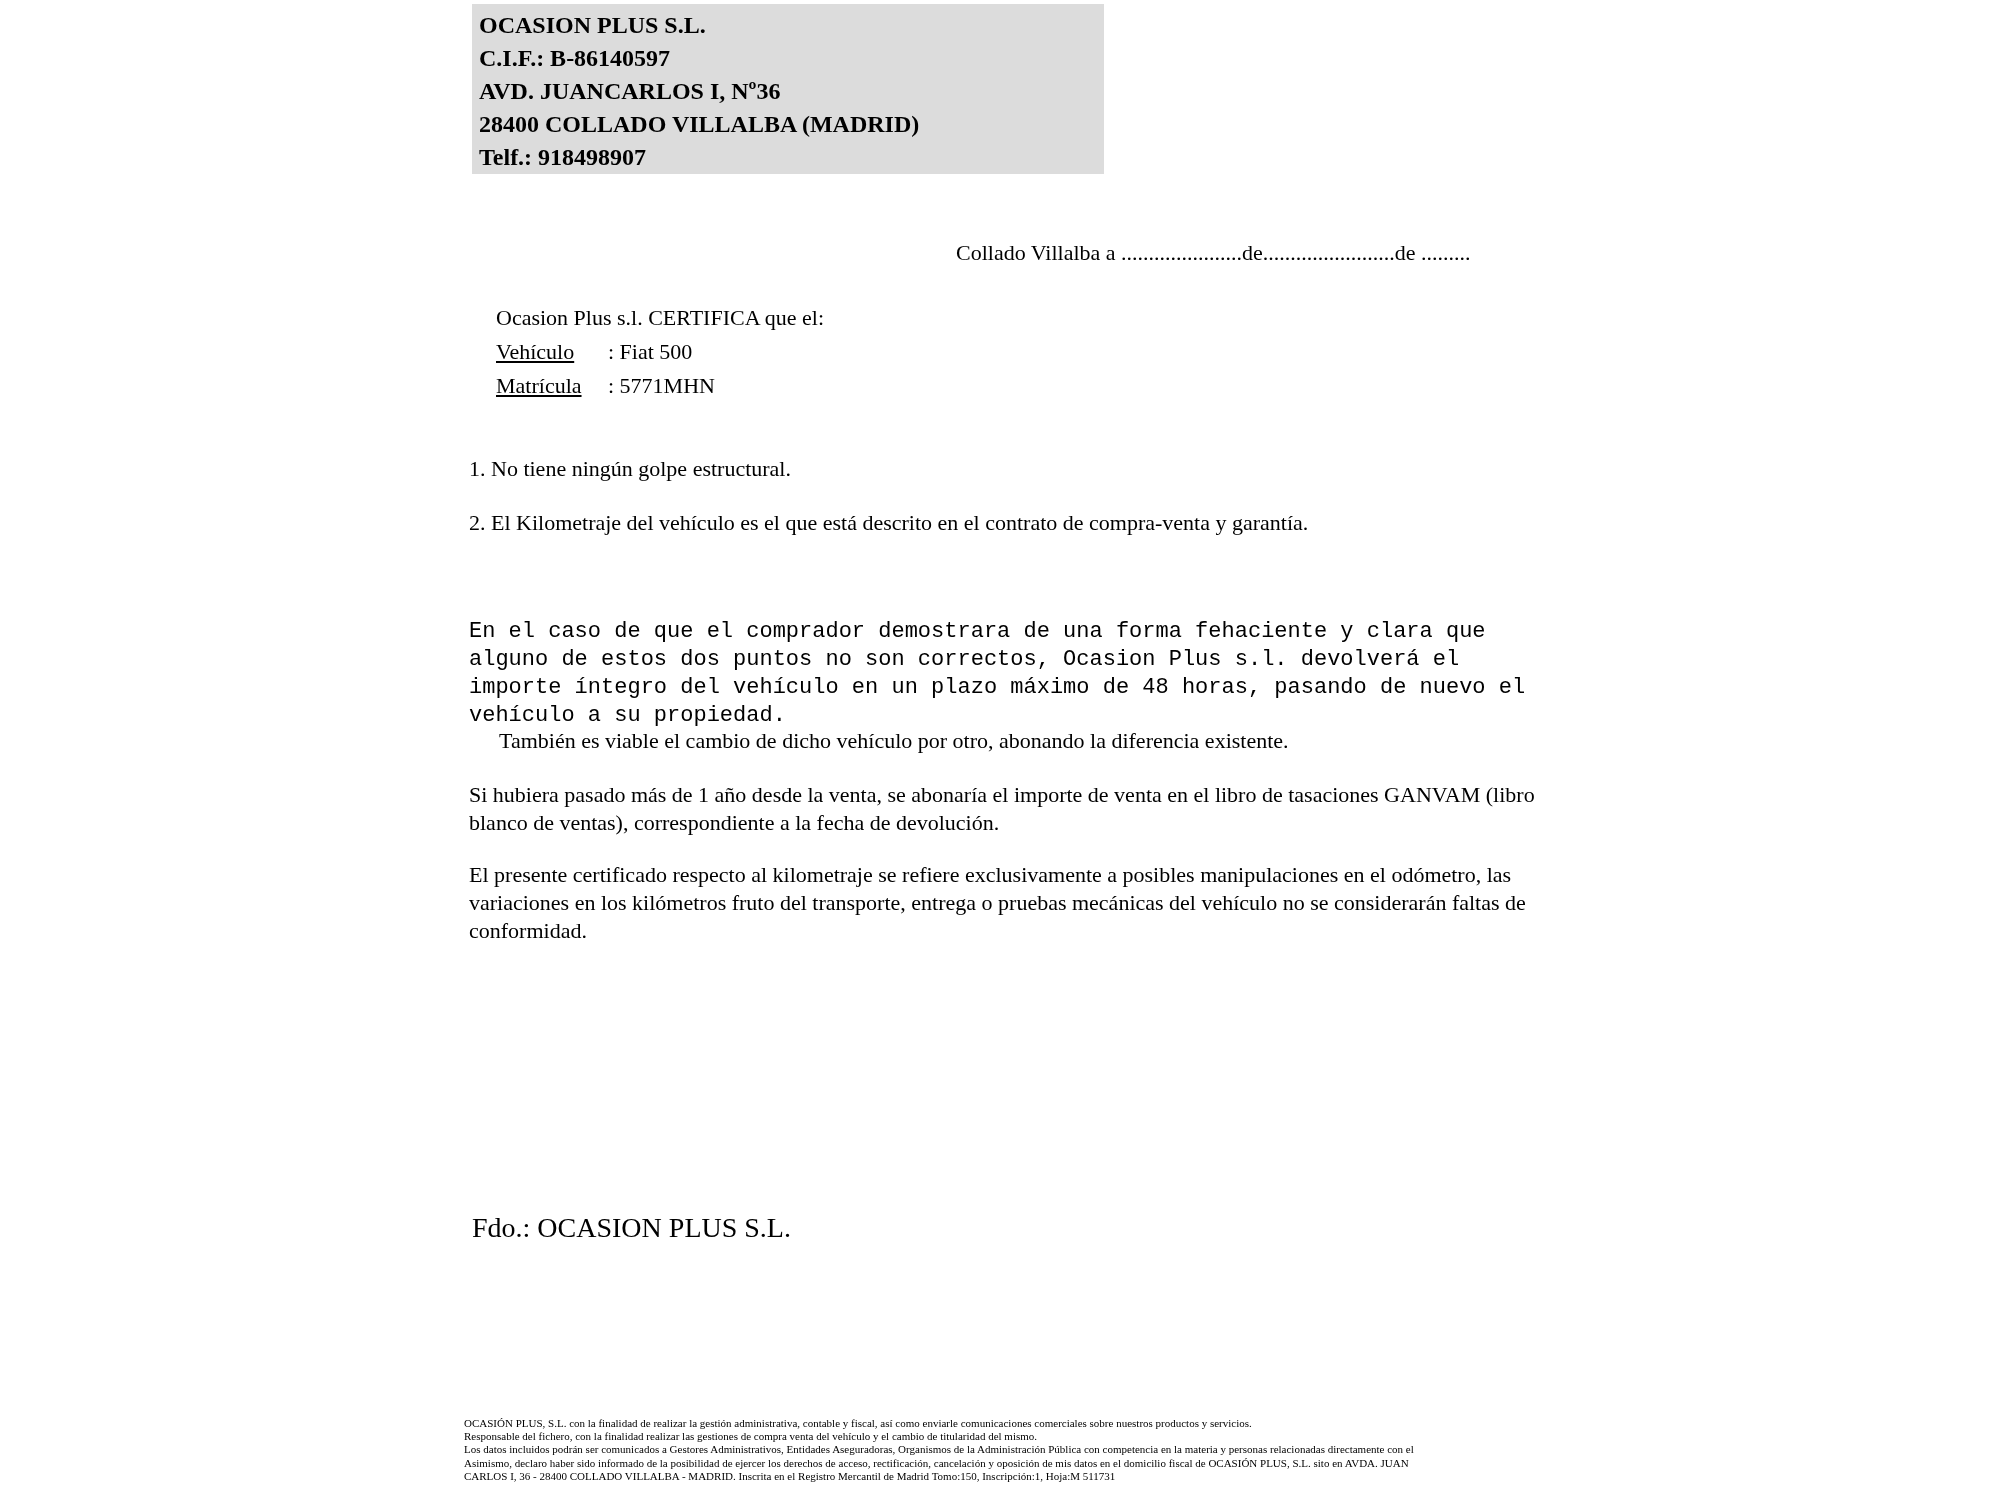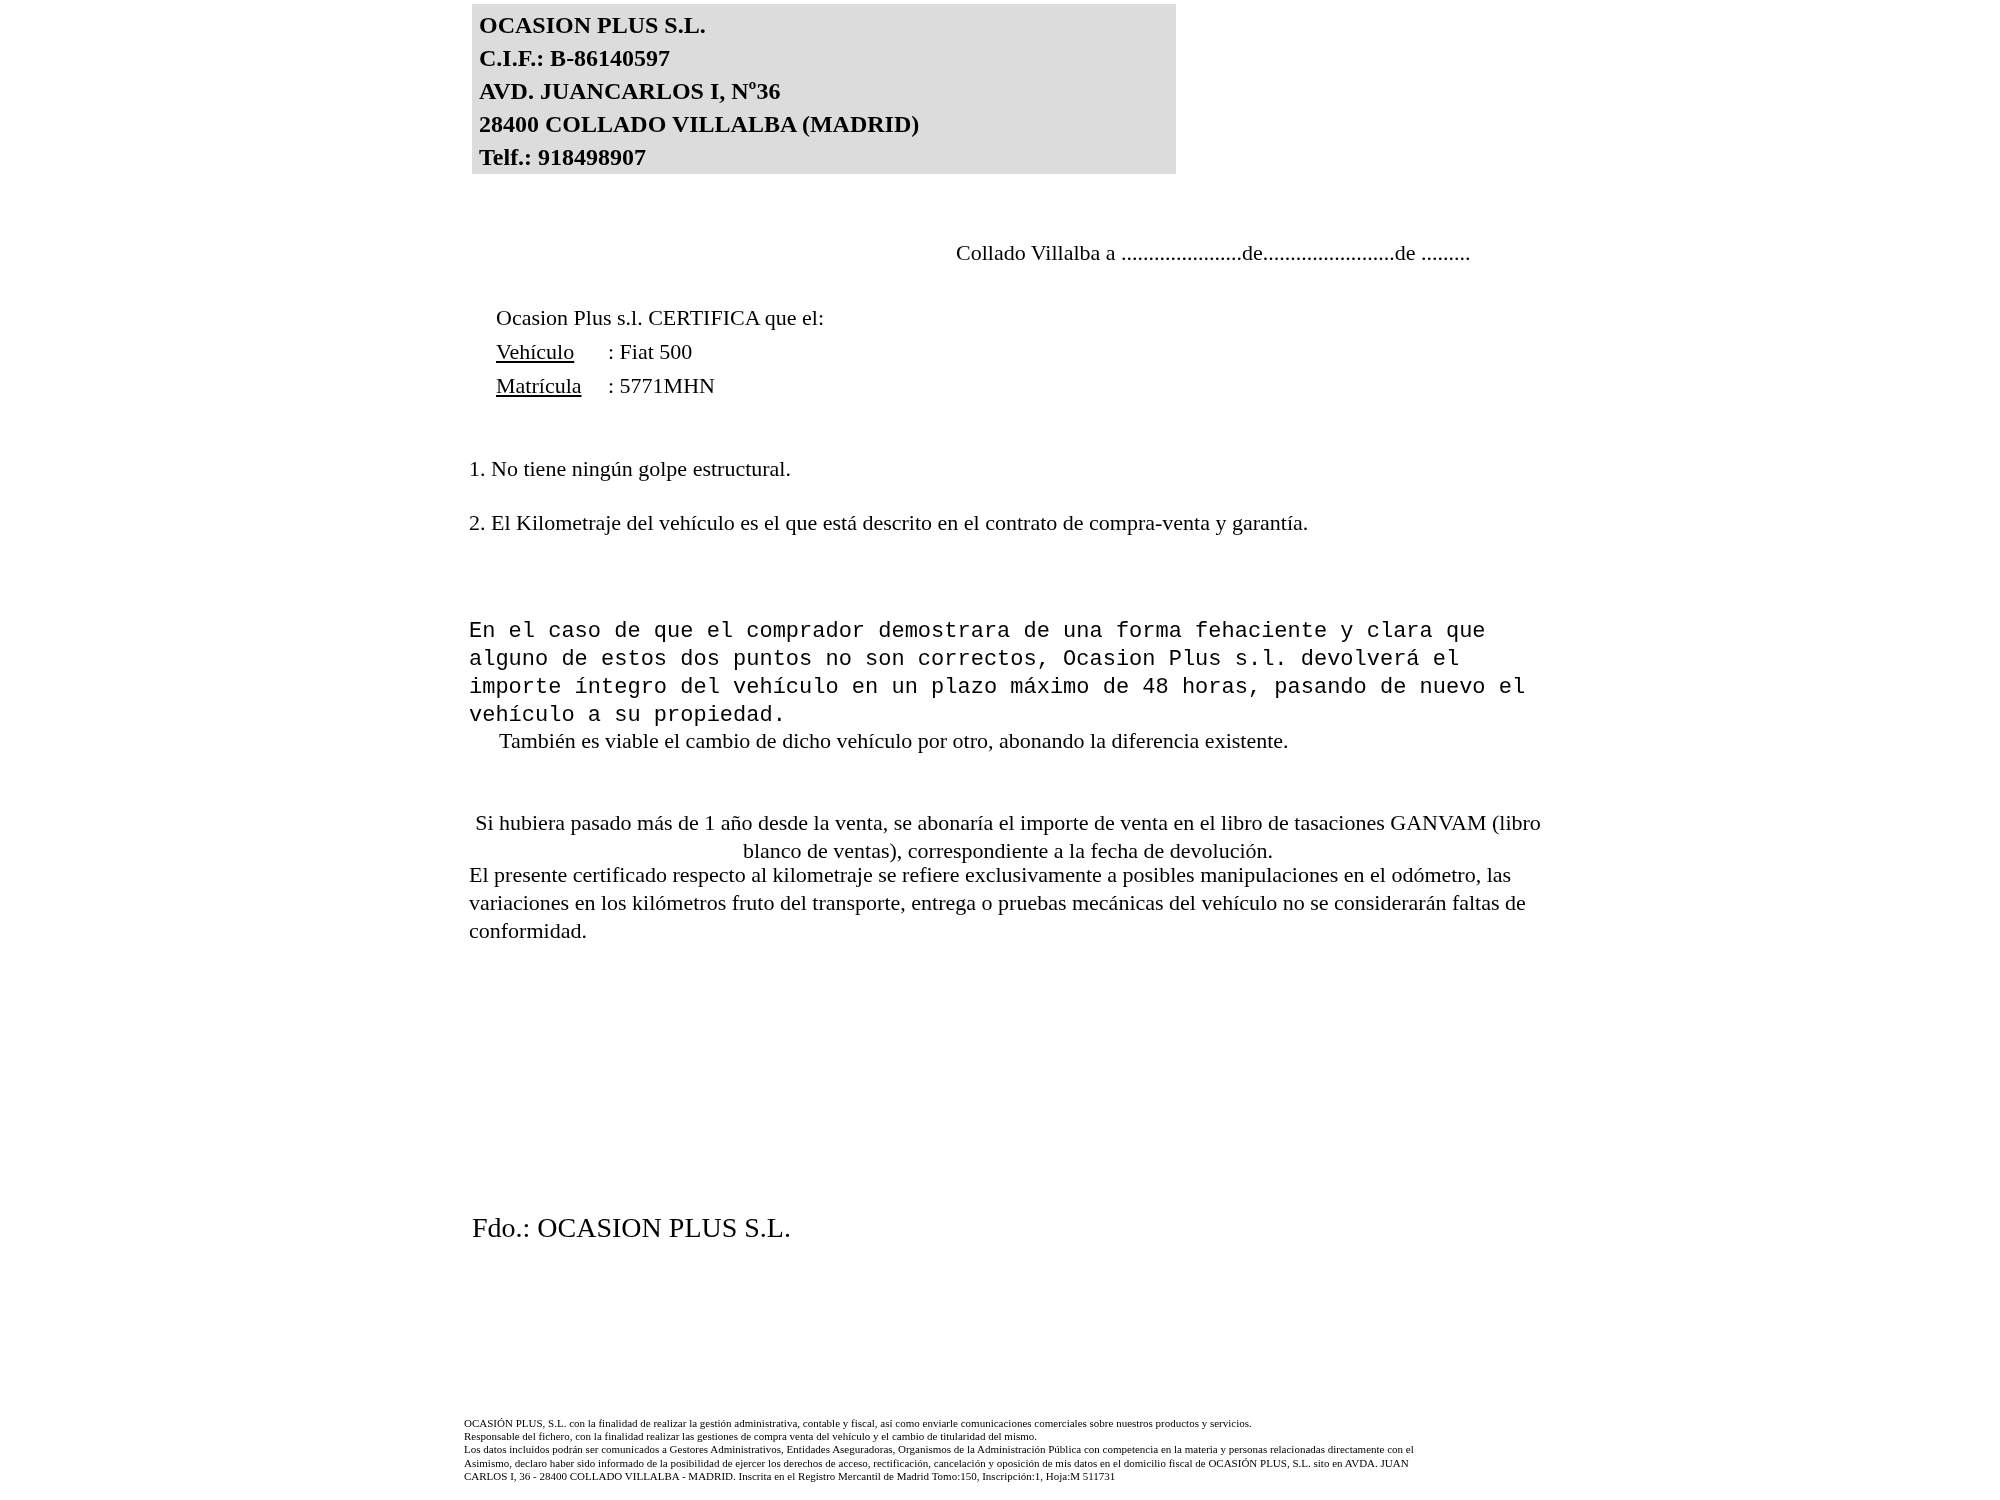--- a/index.html
+++ b/index.html
@@ -14,21 +14,21 @@
     overflow: hidden;
     font-family: "Liberation Serif", serif;
     color: #000000;
   }
   .abs { position: absolute; }
 
   
   .letterhead {
     left: 472px;
     top: 4px;
-    width: 704px;
+    width: 632px;
     height: 170px;
     background: #dcdcdc;
     padding: 5px 0 0 7px;
     box-sizing: border-box;
   }
   .letterhead .lh-line {
     font-weight: bold;
     font-size: 24px;
     line-height: 33px;
     white-space: nowrap;
@@ -68,21 +68,21 @@
   
   .para {
     left: 469px;
     width: 1078px;
     font-size: 22px;
     line-height: 28px;
     text-align: left;
   }
   .para-1 { top: 618px; font-family: Liberation Mono, monospace; }
   .para-2 { top: 727px; margin-left: 30px; }
-  .para-3 { top: 809px; text-align: center; }
+  .para-3 { top: 781px; }
   .para-4 { top: 861px; }
 
   
   .signature {
     left: 472px;
     top: 1212px;
     font-size: 28px;
     white-space: nowrap;
   }
 

